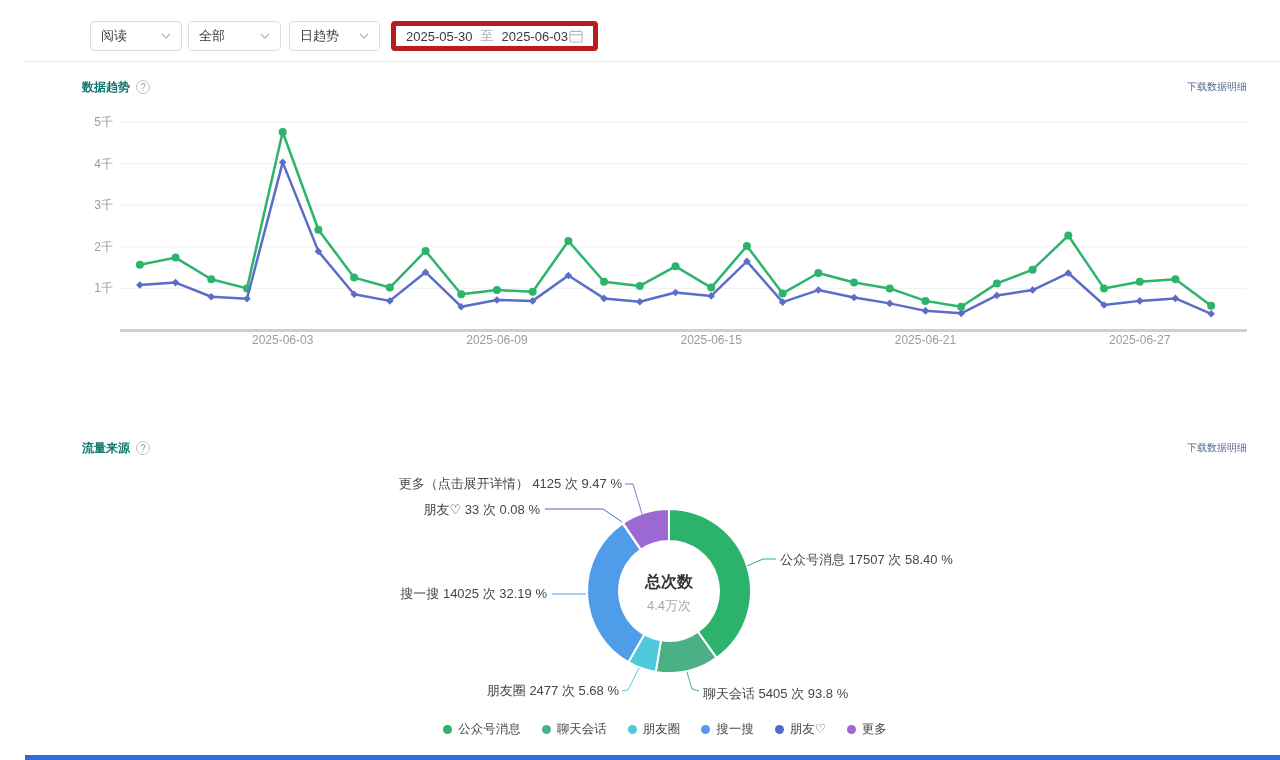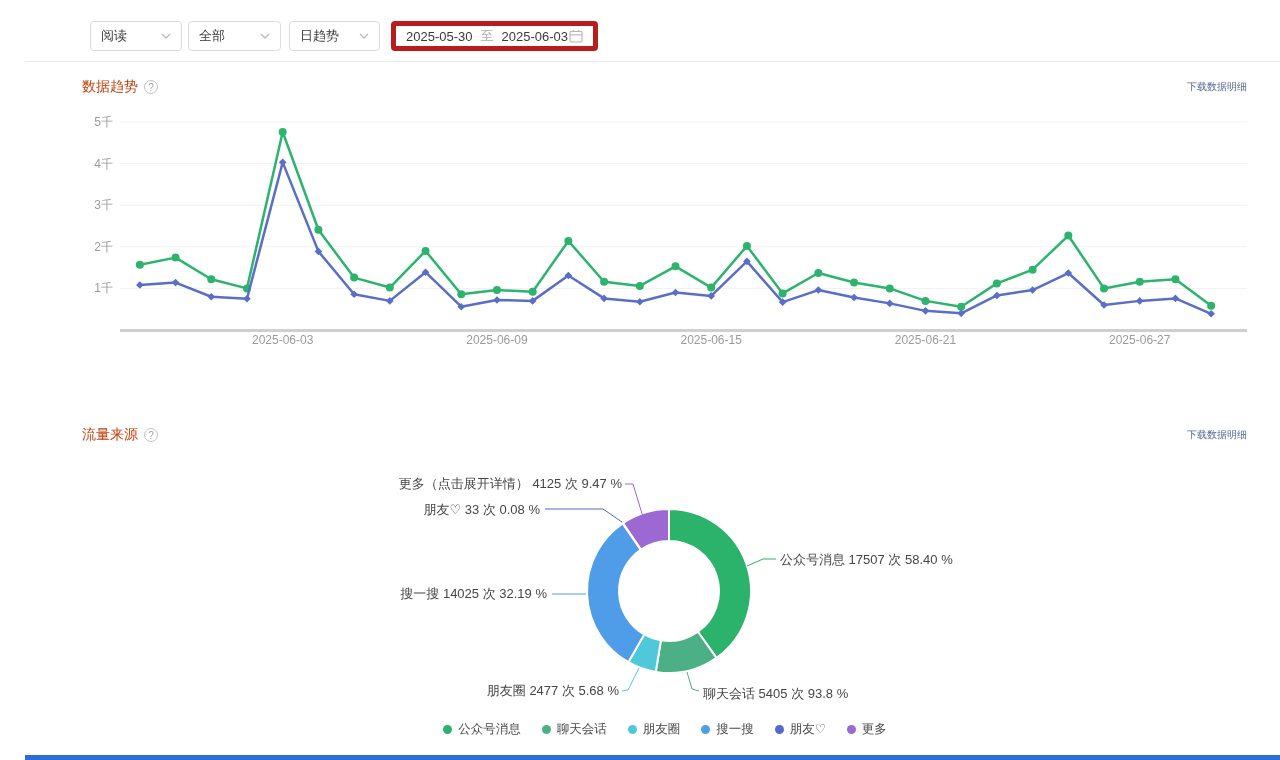--- a/index.html
+++ b/index.html
@@ -16,22 +16,22 @@
   #sel-gran{left:264px;width:91px}
   .chev{margin-left:auto;}
   .datebox{position:absolute;top:21px;left:366px;width:207px;height:30px;background:#fff;
            border:5px solid #b91c1c;border-radius:4px;display:flex;align-items:center;
            padding:0 10px;font-size:13px;color:#3a3a3a;box-sizing:border-box;cursor:pointer;}
   .datebox .sep{color:#adadad;margin:0 8px;}
   .datebox .cal{margin-left:auto;}
   
   .panel-head{position:absolute;left:57px;right:58px;display:flex;align-items:center;height:18px;}
   #head-trend{top:78px}
-  #head-source{top:426px}
-  .sec-title{font-size:14px;font-weight:400;color:#c2410c;}
+  #head-source{top:439px}
+  .sec-title{font-size:12px;font-weight:700;color:#0f766e;}
   .qicon{margin-left:6px;width:14px;height:14px;border:1px solid #c3c3c3;border-radius:50%;
          color:#a3a3a3;font-size:10px;line-height:13px;text-align:center;cursor:pointer;
          box-sizing:border-box;}
   .dl-link{margin-left:auto;font-size:10px;color:#576b95;text-decoration:none;cursor:pointer;}
   
   #line-chart{position:absolute;left:0;top:95px;width:1280px;height:265px;}
   #pie-chart{position:absolute;left:0;top:462px;width:1280px;height:258px;}
   .axis-label{font-size:12px;fill:#9b9b9b;font-family:"Liberation Sans",sans-serif;}
   
   .legend1{position:absolute;left:0;top:361px;width:100%;display:flex;justify-content:center;gap:16px;}
@@ -195,20 +195,24 @@
       <path d="M597.6963260945817 61.32452598717404A82 82 0 0 1 598.0370836546954 61.092634265239425L615.9738314967655 87.59306967392648A50 50 0 0 0 615.7660524966961 87.73446706535003Z" fill="#5569c8" stroke="#ffffff" stroke-width="2"></path>
       <path d="M598.0370836546954 61.092634265239425A82 82 0 0 1 644 47L644 79A50 50 0 0 0 615.9738314967655 87.59306967392648Z" fill="#9c68d2" stroke="#ffffff" stroke-width="2"></path>
       <polyline points="722,104 738,97 751,97" fill="none" stroke="#2bb26b" stroke-width="1"></polyline>
       <polyline points="662,210 667,227 674,229" fill="none" stroke="#4bb085" stroke-width="1"></polyline>
       <polyline points="614,206 603,228 597,229" fill="none" stroke="#4fc8dc" stroke-width="1"></polyline>
       <polyline points="561,132 527,132" fill="none" stroke="#4f9de8" stroke-width="1"></polyline>
       <polyline points="597,60 578,47 520,47" fill="none" stroke="#5569c8" stroke-width="1"></polyline>
       <polyline points="618,55 608,22 600,22" fill="none" stroke="#9c68d2" stroke-width="1"></polyline>
     </svg>
 
+  <div class="pie-center">
+    <div class="t1">总次数</div>
+    <div class="t2">4.4万次</div>
+  </div>
 
   <div class="pie-label" id="lbl-more">更多（点击展开详情） 4125 次 9.47 %</div>
   <div class="pie-label" id="lbl-friend">朋友♡ 33 次 0.08 %</div>
   <div class="pie-label" id="lbl-official">公众号消息 17507 次 58.40 %</div>
   <div class="pie-label" id="lbl-search">搜一搜 14025 次 32.19 %</div>
   <div class="pie-label" id="lbl-moments">朋友圈 2477 次 5.68 %</div>
   <div class="pie-label" id="lbl-chat">聊天会话 5405 次 93.8 %</div>
 
   <div class="legend2">
     <span class="li">

